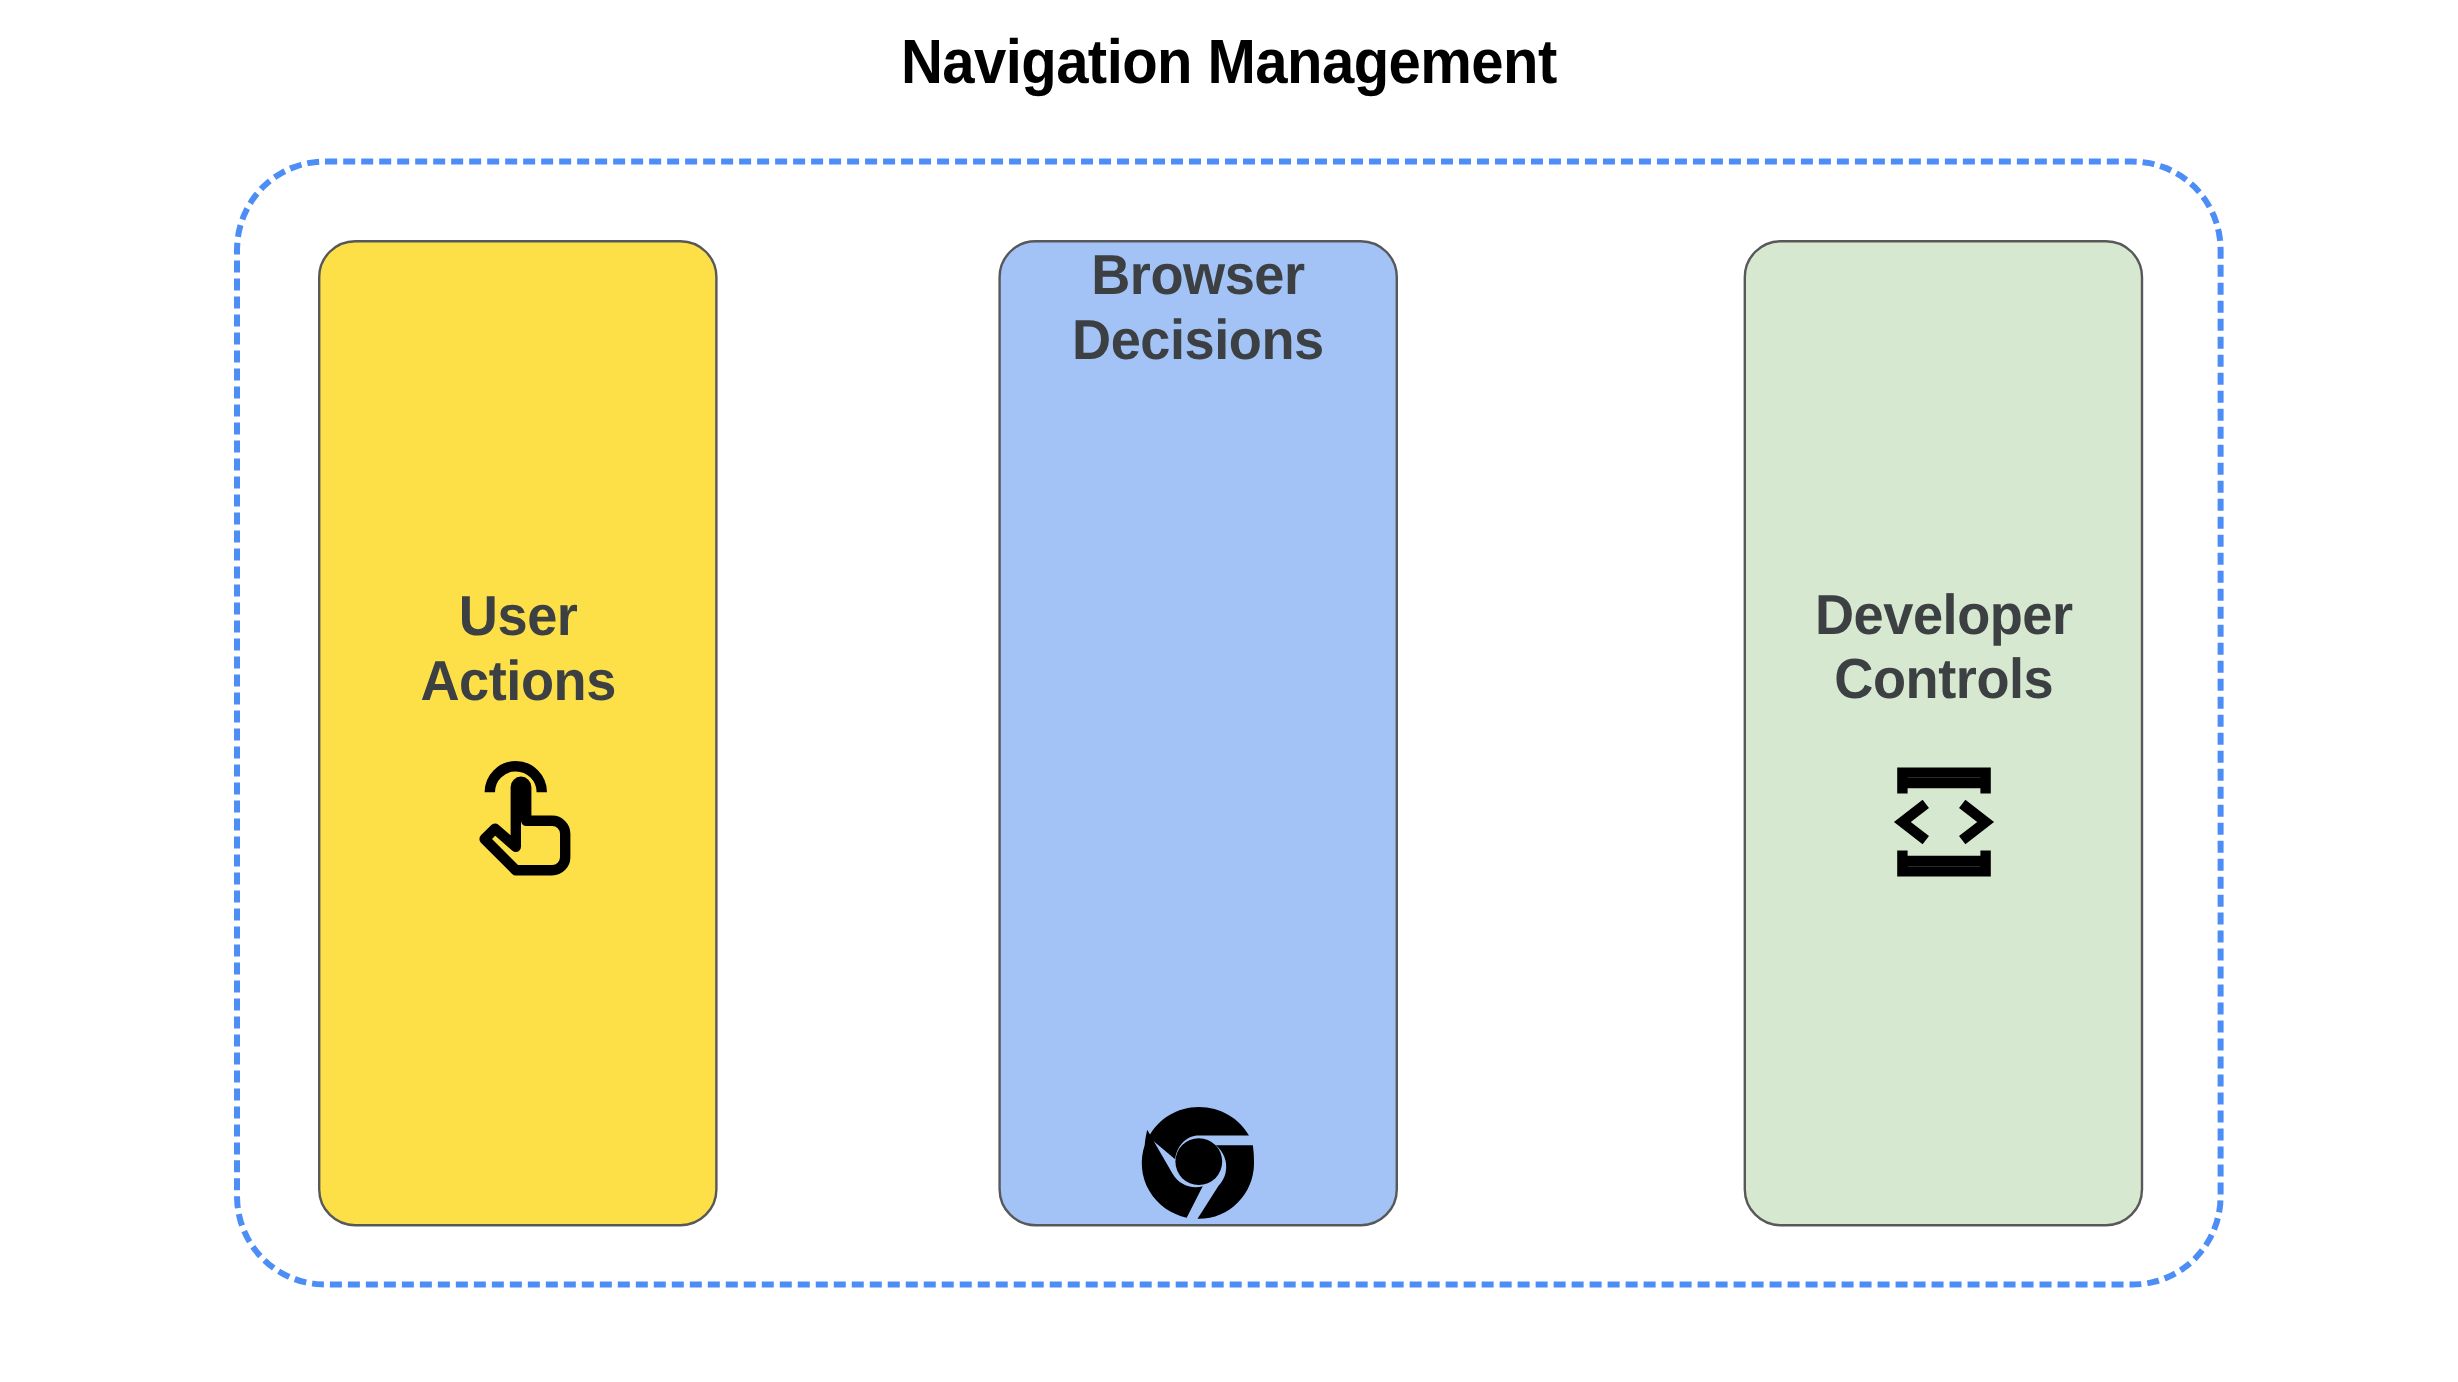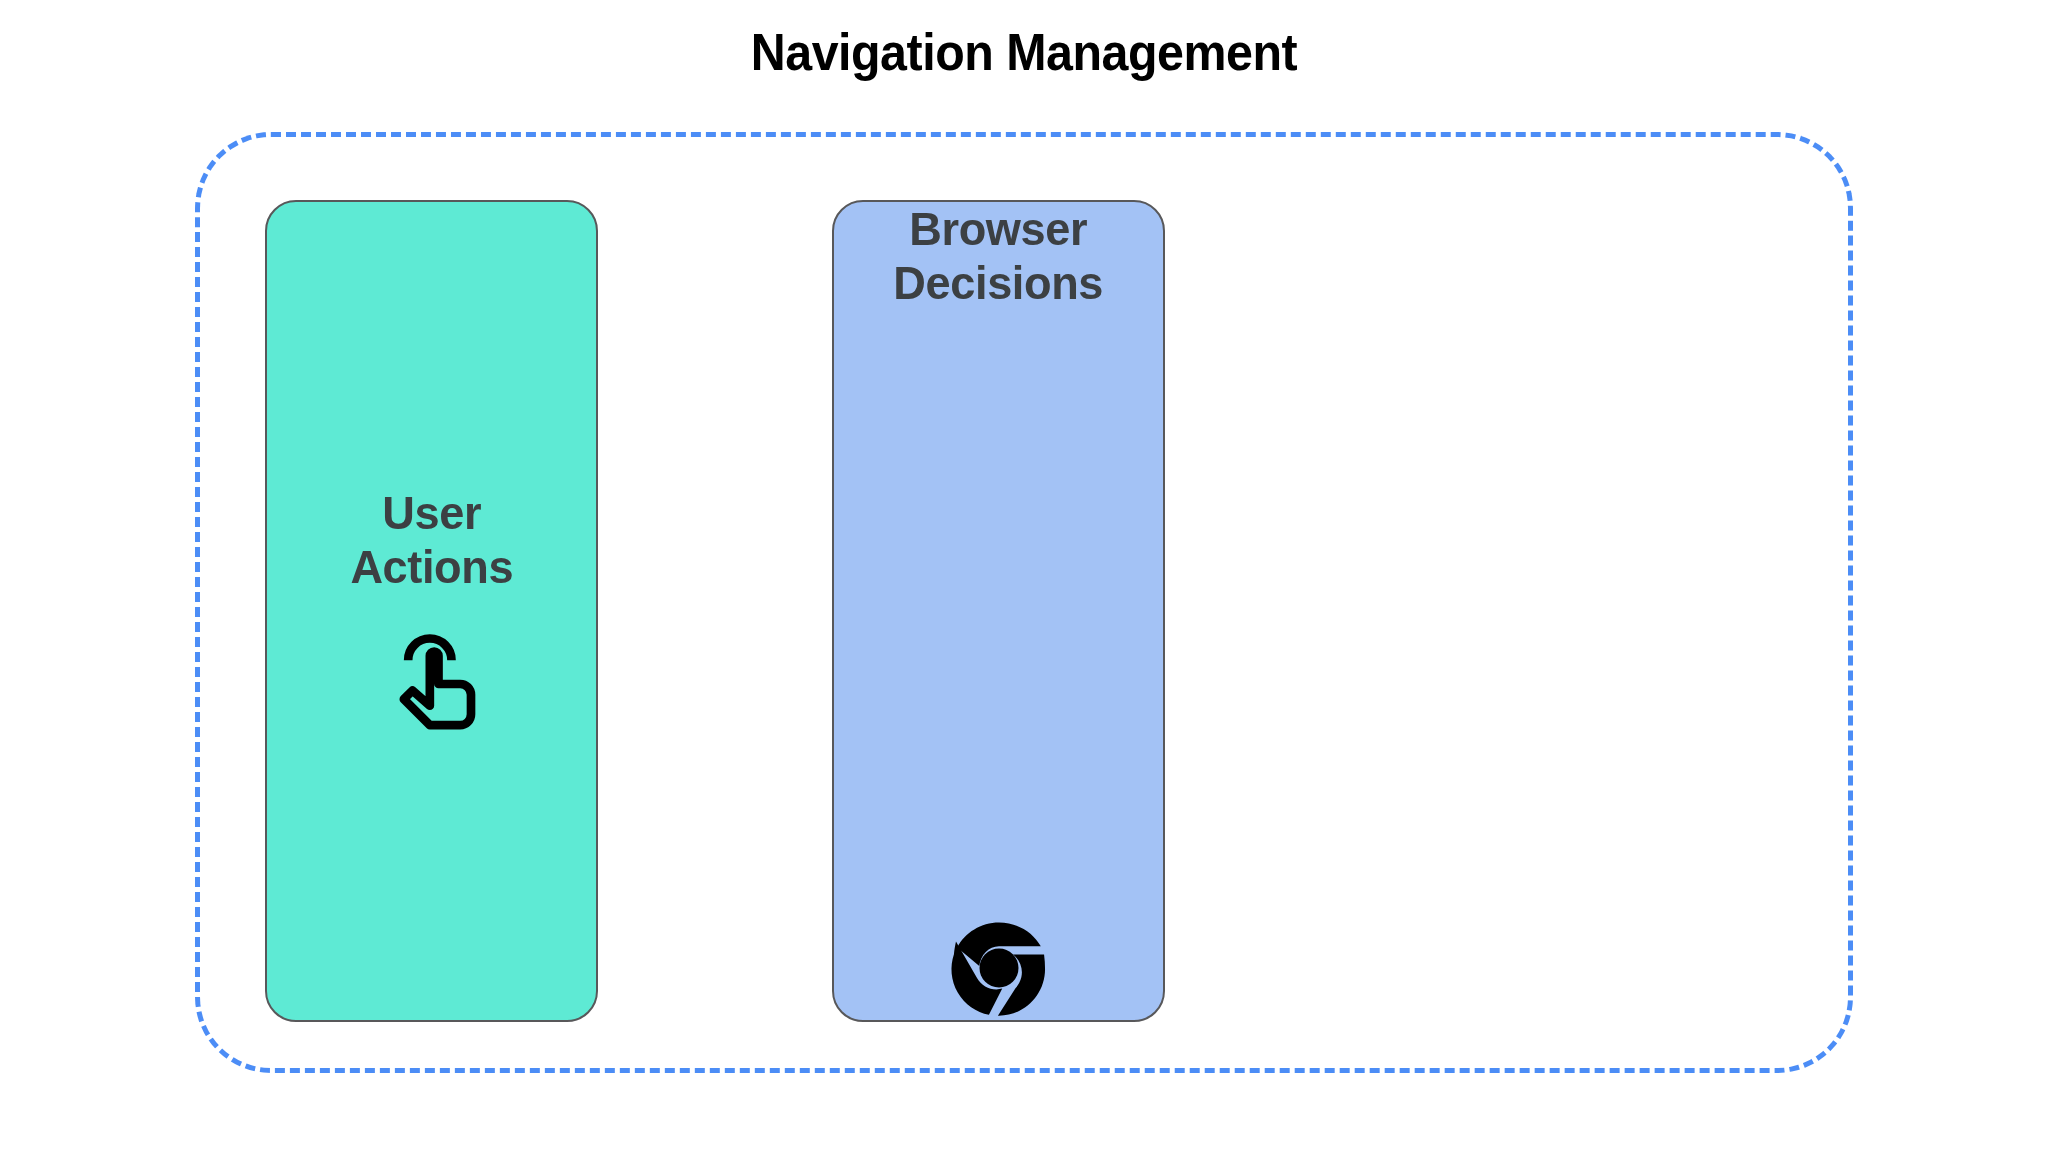--- a/index.html
+++ b/index.html
@@ -109,21 +109,21 @@
 <body>
 
 <div id="diagram-root">
 
   <div class="page-title">Navigation Management</div>
 
   <div class="group-boundary"></div>
 
   <div class="cards-row">
 
-    <div class="card card-1" style="background:#5eead4;">
+    <div class="card card-1" style="background:#fde047;">
       <div class="card-label">User
 Actions</div>
       <span class="card-icon">
         <svg viewBox="0 0 96 96" xmlns="http://www.w3.org/2000/svg">
 
           <path d="M26 26 A20 20 0 0 1 66 26" fill="none" stroke="#000000" stroke-width="8" stroke-linecap="butt"></path>
 
           <path d="M46 22
                    L46 68
                    L30 54
@@ -167,15 +167,34 @@
                      L47.0 92.0
                      C71.0 92.5 90.5 73.1 90.5 49.0
                      C90.5 44.3 90.2 39.8 89.6 35.5 Z"></path>
 
             <circle cx="48" cy="48" r="18"></circle>
           </g>
         </svg>
       </span>
     </div>
 
+    <div class="card card-3" style="background:#D7E8D1;">
+      <div class="card-label">Developer
+Controls</div>
+      <span class="card-icon">
+        <svg viewBox="0 0 96 96" xmlns="http://www.w3.org/2000/svg">
+          <g fill="none" stroke="#000000" stroke-width="8" stroke-linecap="butt" stroke-linejoin="miter">
+
+            <path d="M16 26 L16 10 L80 10 L80 26"></path>
+            <path d="M16 18 L80 18"></path>
+
+            <path d="M16 70 L16 86 L80 86 L80 70"></path>
+            <path d="M16 78 L80 78"></path>
+
+            <path d="M34 34 L16 48 L34 62"></path>
+            <path d="M62 34 L80 48 L62 62"></path>
+          </g>
+        </svg>
+      </span>
+    </div>
 
   </div>
 </div>
 
 </body></html>

